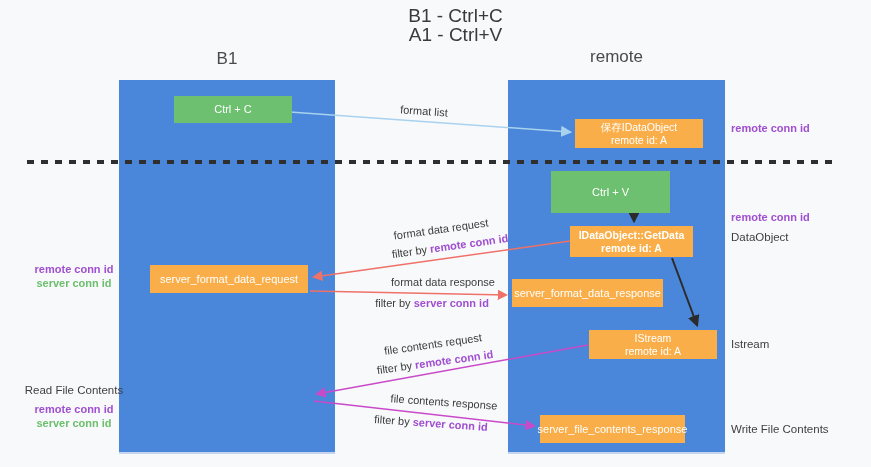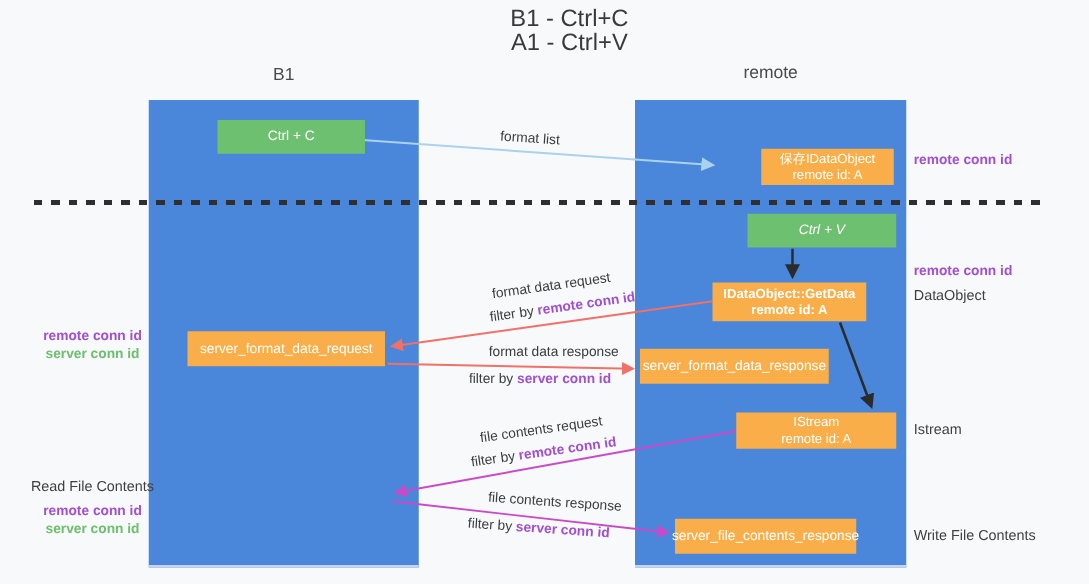--- a/index.html
+++ b/index.html
@@ -1,21 +1,21 @@
 <!DOCTYPE html>
 <html><head>
 <meta charset="utf-8">
 <style>
   html,body{margin:0;padding:0;}
   body{background:#f8f9fb;font-family:"Liberation Sans",sans-serif;}
   #stage{position:relative;width:871px;height:467px;background:#f8f9fb;overflow:hidden;}
 
   .title{position:absolute;left:0;top:6px;width:871px;text-align:center;
          font-size:19px;line-height:19px;color:#3a3a3a;margin-left:20px;}
-  .col-header{position:absolute;text-align:center;font-size:14px;line-height:12px;color:#4a4a4a;}
+  .col-header{position:absolute;text-align:center;font-size:17px;line-height:12px;color:#4a4a4a;}
   .col-header div{margin-bottom:1px;}
 
   .lifeline{position:absolute;top:80px;height:372px;background:#4a86d9;border-bottom:2px solid #c7d4ef;}
   #lifeline-left{left:119px;width:216px;}
   #lifeline-right{left:508px;width:217px;}
 
   .node{position:absolute;display:flex;flex-direction:column;align-items:center;justify-content:center;
         color:#fff;font-size:11px;line-height:13px;text-align:center;white-space:nowrap;}
   .node.orange{background:#f9ae49;}
   .node.green{background:#6ec071;}
@@ -79,26 +79,26 @@
     <line x1="310" y1="291" x2="506" y2="295" stroke="#ef7168" stroke-width="1.5" marker-end="url(#mk-red)"></line>
     <line x1="672" y1="258" x2="697" y2="325" stroke="#2b2b2b" stroke-width="2" marker-end="url(#mk-black)"></line>
     <line x1="588" y1="345" x2="317" y2="394" stroke="#c94ac9" stroke-width="1.5" marker-end="url(#mk-magenta)"></line>
     <line x1="314" y1="401" x2="534" y2="426" stroke="#c94ac9" stroke-width="1.5" marker-end="url(#mk-magenta)"></line>
   </svg>
 
   <div class="node green" style="left:174px;top:96px;width:118px;height:27px;">
     <div>Ctrl + C</div>
   </div>
 
-  <div class="node orange" style="left:609px;top:119px;width:106px;height:29px;">
+  <div class="node orange" style="left:575px;top:119px;width:128px;height:29px;">
     <div class="l2">保存IDataObject</div>
     <div class="l2">remote id: A</div>
   </div>
 
-  <div class="node green" style="left:598px;top:171px;width:119px;height:27px;font-style:italic;">
+  <div class="node green" style="left:551px;top:171px;width:119px;height:42px;">
     <div>Ctrl + V</div>
   </div>
 
   <div class="node orange" style="left:570px;top:226px;width:123px;height:31px;font-weight:bold;">
     <div class="l2">IDataObject::GetData</div>
     <div class="l2">remote id: A</div>
   </div>
 
   <div class="node orange" style="left:150px;top:265px;width:158px;height:28px;">
     <div>server_format_data_request</div>

